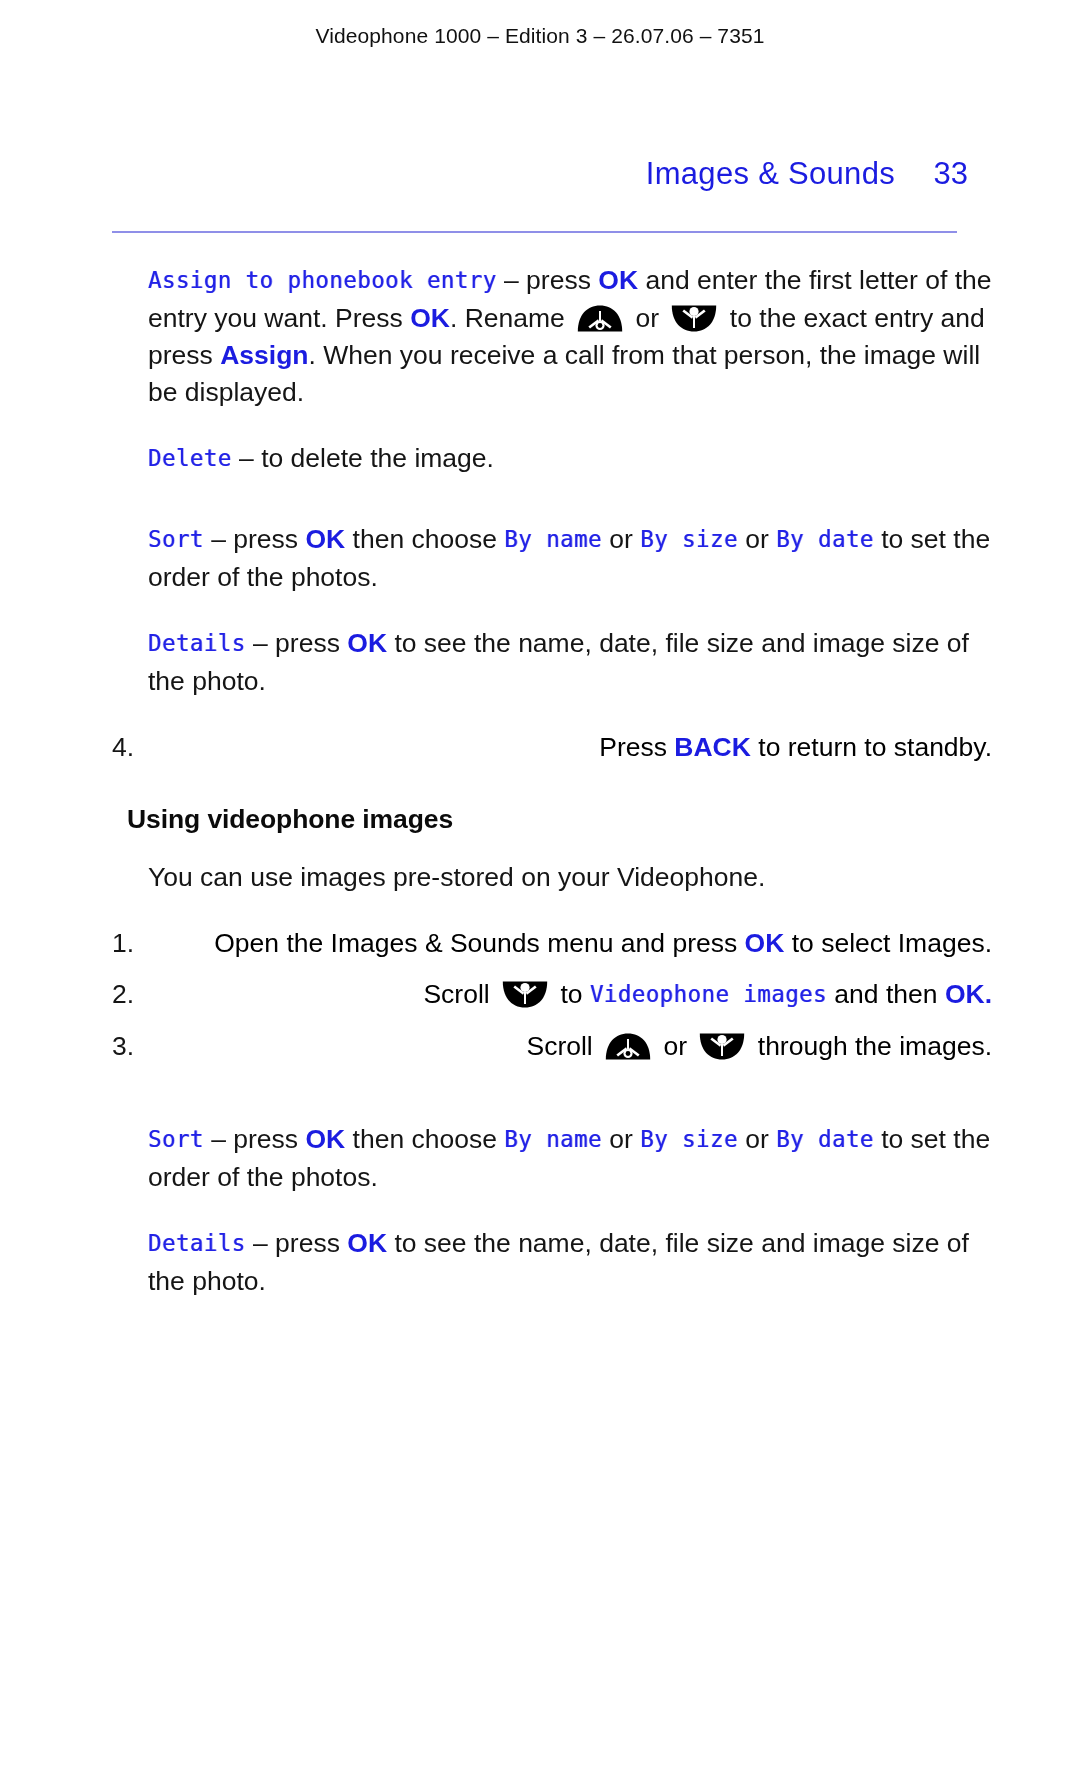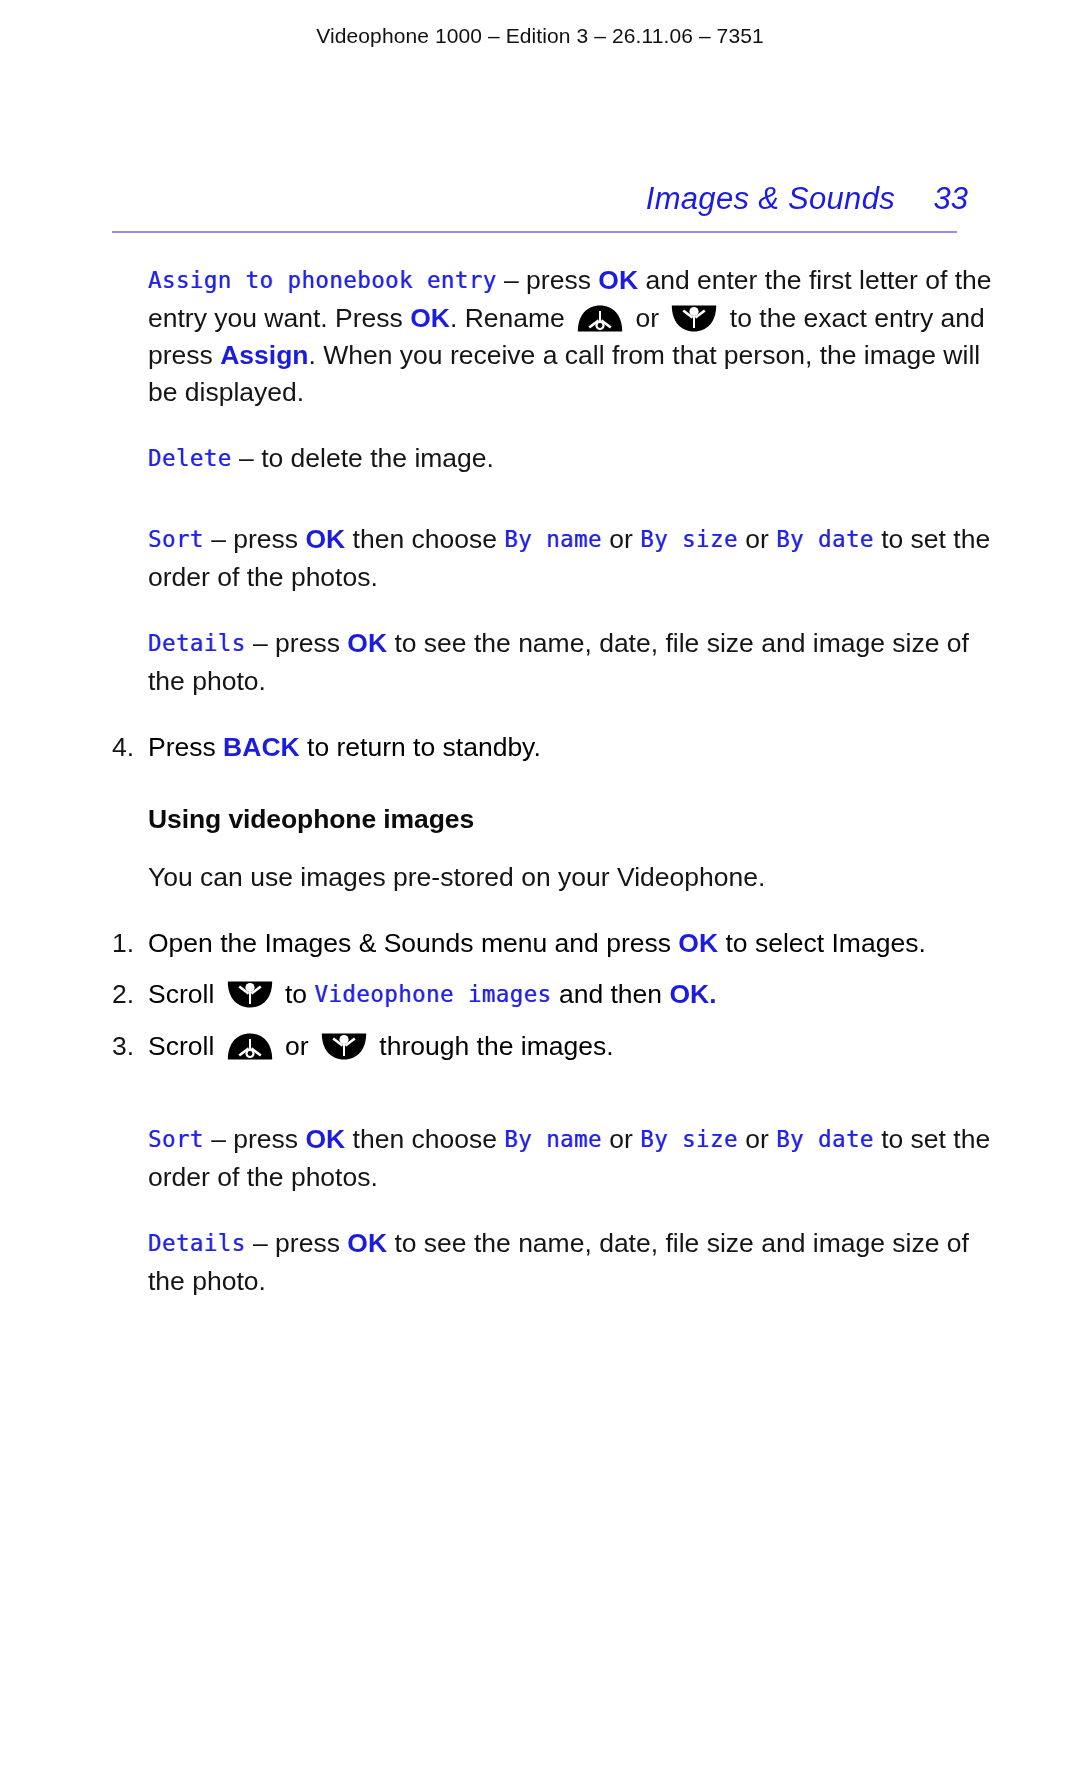--- a/index.html
+++ b/index.html
@@ -32,27 +32,26 @@
     text-align: center;
     font-size: 21px;
     letter-spacing: 0.1px;
     color: #111111;
     font-family: "Liberation Sans", sans-serif;
   }
 
   
   .chapter-header {
     position: absolute;
-    top: 181px;
+    top: 156px;
     left: 112px;
     width: 856px;
     display: flex;
     align-items: flex-start;
     justify-content: flex-end;
-    font-style: italic;
   }
   .chapter-title {
     font-size: 31px;
     color: #1b1ce0;
     letter-spacing: 0.3px;
   }
   .page-number {
     font-size: 31px;
     color: #1b1ce0;
     margin-left: 33px;
@@ -99,31 +98,32 @@
     width: 36px;
     flex: 0 0 36px;
     font-size: 26.5px;
     line-height: 37px;
     color: #151515;
   }
   .numitem .numbody {
     flex: 1 1 auto;
     font-size: 26.5px;
     line-height: 37px;
+    text-align: right;
   }
 
   
   .key {
     color: #1b1ce0;
     font-weight: bold;
   }
 
   
   .section-heading {
-    margin-left: 36px;
+    margin-left: 15px;
     margin-top: 38px;
     margin-bottom: 24px;
     font-size: 26.5px;
     font-weight: bold;
     color: #0b0b0b;
     letter-spacing: -0.1px;
   }
 
   
   .lcd {
@@ -150,21 +150,21 @@
   }
   .icon-scroll svg { display: block; }
 
   .spacer-sm { height: 14px; }
 </style>
 </head>
 <body>
 
 <div class="page">
 
-  <div class="running-head">Videophone 1000 – Edition 3 – 26.11.06 – 7351</div>
+  <div class="running-head">Videophone 1000 – Edition 3 – 26.07.06 – 7351</div>
 
   <div class="chapter-header">
     <span class="chapter-title">Images &amp; Sounds</span>
     <span class="page-number">33</span>
   </div>
   <div class="header-rule"></div>
 
   <div class="content">
 
     <div class="para indent">

